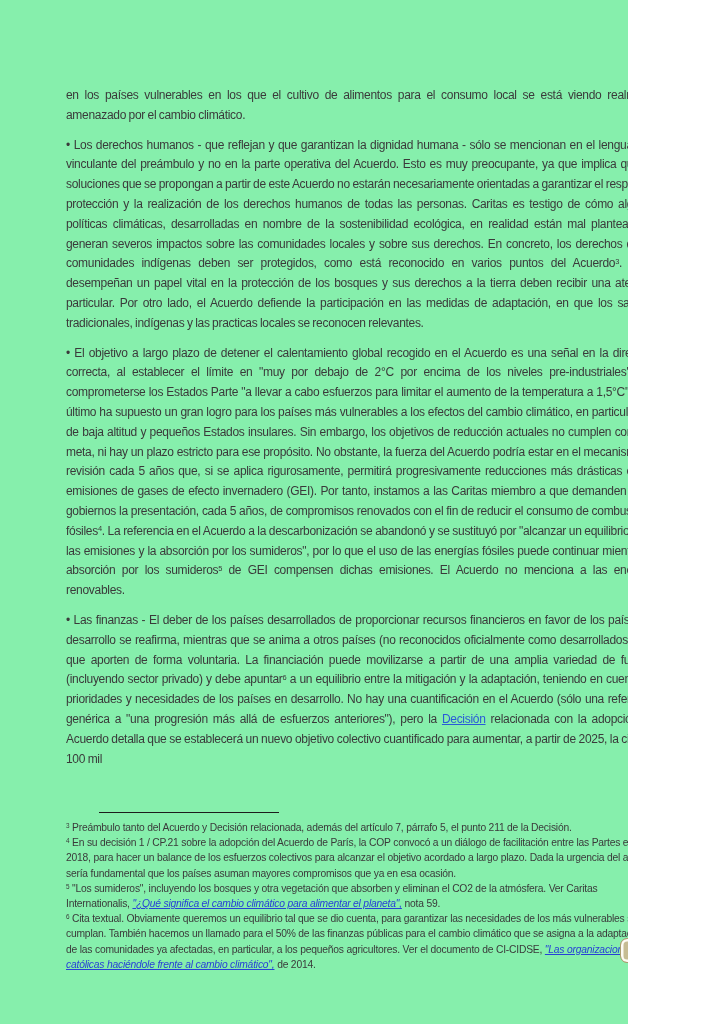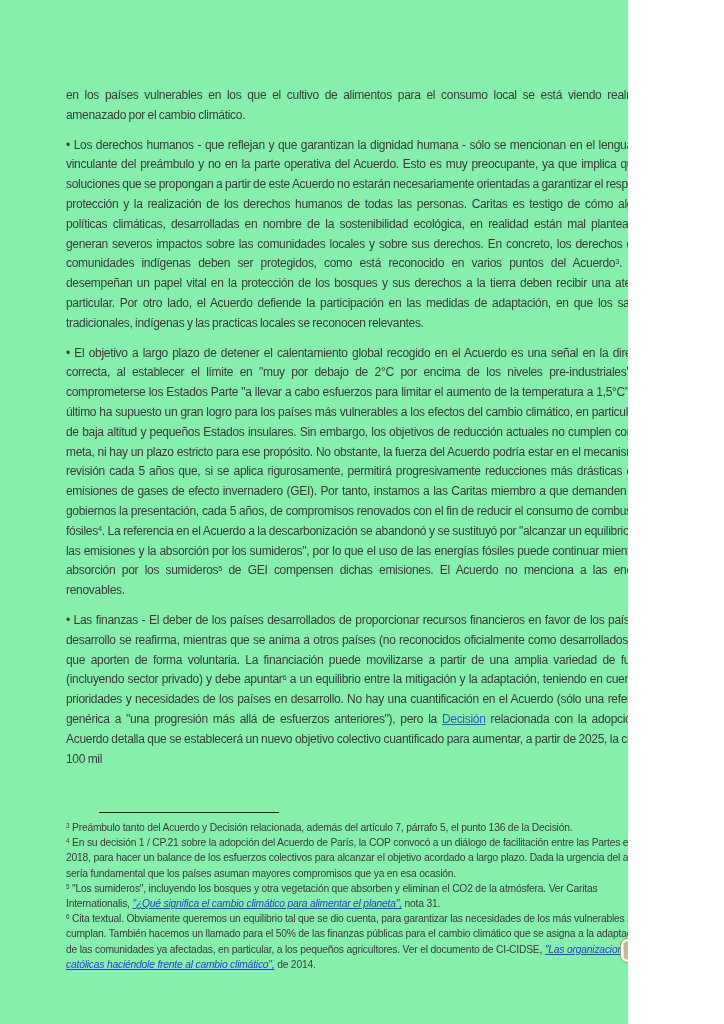--- a/index.html
+++ b/index.html
@@ -95,23 +95,23 @@
 
   <div class="body-text">
     <p class="para"><span class="seg-n">en los países vulnerables en los que el cultivo de alimentos para el consumo local se está viendo realmente amenazado por el cambio climático.</span></p>
     <p class="para"><span class="seg-b">• Los derechos humanos</span><span class="seg-n"> - que reflejan y que garantizan la dignidad humana - sólo se mencionan en el lenguaje no vinculante del preámbulo y no en la parte operativa del Acuerdo. Esto es muy preocupante, ya que implica que las soluciones que se propongan a partir de este Acuerdo no estarán necesariamente orientadas a garantizar el respeto, la protección y la realización de los derechos humanos de todas las personas. Caritas es testigo de cómo algunas políticas climáticas, desarrolladas en nombre de la sostenibilidad ecológica, en realidad están mal planteadas y generan severos impactos sobre las comunidades locales y sobre sus derechos. En concreto, los derechos de las comunidades indígenas deben ser protegidos, como está reconocido en varios puntos del Acuerdo</span><sup class="seg-sup">3</sup><span class="seg-n">. Estas desempeñan un papel vital en la protección de los bosques y sus derechos a la tierra deben recibir una atención particular. Por otro lado, el Acuerdo defiende la participación en las medidas de adaptación, en que los saberes tradicionales, indígenas y las practicas locales se reconocen relevantes.</span></p>
     <p class="para"><span class="seg-b">• El objetivo a largo plazo</span><span class="seg-n"> de detener el calentamiento global recogido en el Acuerdo es una señal en la dirección correcta, al establecer el límite en "muy por debajo de 2°C por encima de los niveles pre-industriales" y al comprometerse los Estados Parte "a llevar a cabo esfuerzos para limitar el aumento de la temperatura a 1,5°C". Esto último ha supuesto un gran logro para los países más vulnerables a los efectos del cambio climático, en particular, los de baja altitud y pequeños Estados insulares. Sin embargo, los objetivos de reducción actuales no cumplen con esta meta, ni hay un plazo estricto para ese propósito. No obstante, la fuerza del Acuerdo podría estar en el mecanismo de revisión cada 5 años que, si se aplica rigurosamente, permitirá progresivamente reducciones más drásticas en las emisiones de gases de efecto invernadero (GEI). Por tanto, instamos a las Caritas miembro a que demanden a sus gobiernos la presentación, cada 5 años, de compromisos renovados con el fin de reducir el consumo de combustibles fósiles</span><sup class="seg-sup">4</sup><span class="seg-n">. La referencia en el Acuerdo a la descarbonización se abandonó y se sustituyó por "alcanzar un equilibrio entre las emisiones y la absorción por los sumideros", por lo que el uso de las energías fósiles puede continuar mientras la absorción por los sumideros</span><sup class="seg-sup">5</sup><span class="seg-n"> de GEI compensen dichas emisiones. El Acuerdo no menciona a las energías renovables.</span></p>
     <p class="para"><span class="seg-b">• Las finanzas -</span><span class="seg-n"> El deber de los países desarrollados de proporcionar recursos financieros en favor de los países en desarrollo se reafirma, mientras que se anima a otros países (no reconocidos oficialmente como desarrollados) para que aporten de forma voluntaria. La financiación puede movilizarse a partir de una amplia variedad de fuentes (incluyendo sector privado) y debe apuntar</span><sup class="seg-sup">6</sup><span class="seg-n"> a un equilibrio entre la mitigación y la adaptación, teniendo en cuenta las prioridades y necesidades de los países en desarrollo. No hay una cuantificación en el Acuerdo (sólo una referencia genérica a "una progresión más allá de esfuerzos anteriores"), pero la </span><span class="seg-link">Decisión</span><span class="seg-n"> relacionada con la adopción del Acuerdo detalla que se establecerá un nuevo objetivo colectivo cuantificado para aumentar, a partir de 2025, la cifra de 100 mil</span></p>
   </div>
 
   <div class="footnotes">
     <div class="fn-sep"></div>
-    <div class="footnote"><sup class="seg-sup">3</sup><span class="seg-n"> Preámbulo tanto del Acuerdo y Decisión relacionada, además del artículo 7, párrafo 5, el punto 136 de la Decisión.</span></div>
+    <div class="footnote"><sup class="seg-sup">3</sup><span class="seg-n"> Preámbulo tanto del Acuerdo y Decisión relacionada, además del artículo 7, párrafo 5, el punto 211 de la Decisión.</span></div>
     <div class="footnote"><sup class="seg-sup">4</sup><span class="seg-n"> En su decisión 1 / CP.21 sobre la adopción del Acuerdo de París, la COP convocó a un diálogo de facilitación entre las Partes en 2018, para hacer un balance de los esfuerzos colectivos para alcanzar el objetivo acordado a largo plazo. Dada la urgencia del asunto, sería fundamental que los países asuman mayores compromisos que ya en esa ocasión.</span></div>
-    <div class="footnote"><sup class="seg-sup">5</sup><span class="seg-n">  "Los sumideros", incluyendo los bosques y otra vegetación que absorben y eliminan el CO2 de la atmósfera. Ver Caritas Internationalis, </span><span class="seg-ilink">"¿Qué significa el cambio climático para alimentar el planeta",</span><span class="seg-n"> nota 31.</span></div>
+    <div class="footnote"><sup class="seg-sup">5</sup><span class="seg-n">  "Los sumideros", incluyendo los bosques y otra vegetación que absorben y eliminan el CO2 de la atmósfera. Ver Caritas Internationalis, </span><span class="seg-ilink">"¿Qué significa el cambio climático para alimentar el planeta",</span><span class="seg-n"> nota 59.</span></div>
     <div class="footnote"><sup class="seg-sup">6</sup><span class="seg-n"> Cita textual. Obviamente queremos un equilibrio tal que se dio cuenta, para garantizar las necesidades de los más vulnerables se cumplan. También hacemos un llamado para el 50% de las finanzas públicas para el cambio climático que se asigna a la adaptación de las comunidades ya afectadas, en particular, a los pequeños agricultores. Ver el documento de CI-CIDSE, </span><span class="seg-ilink">"Las organizaciones católicas haciéndole frente al cambio climático",</span><span class="seg-n"> de 2014.</span></div>
   </div>
 
   <div class="page-badge">
     <span class="num">2</span>
   </div>
 
 </div>
 
 </body></html>

